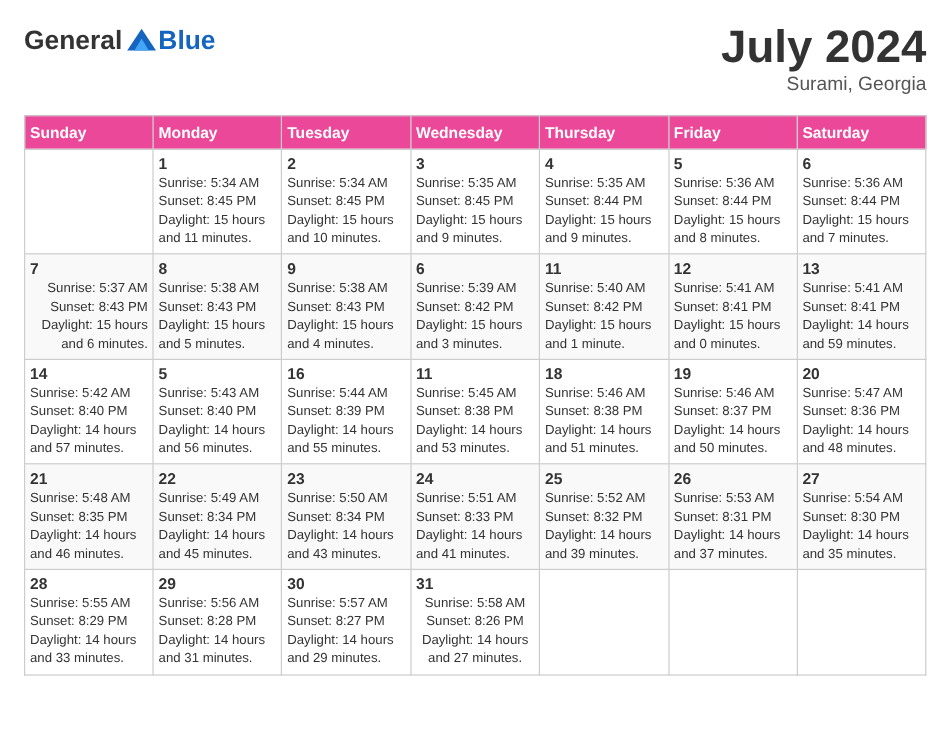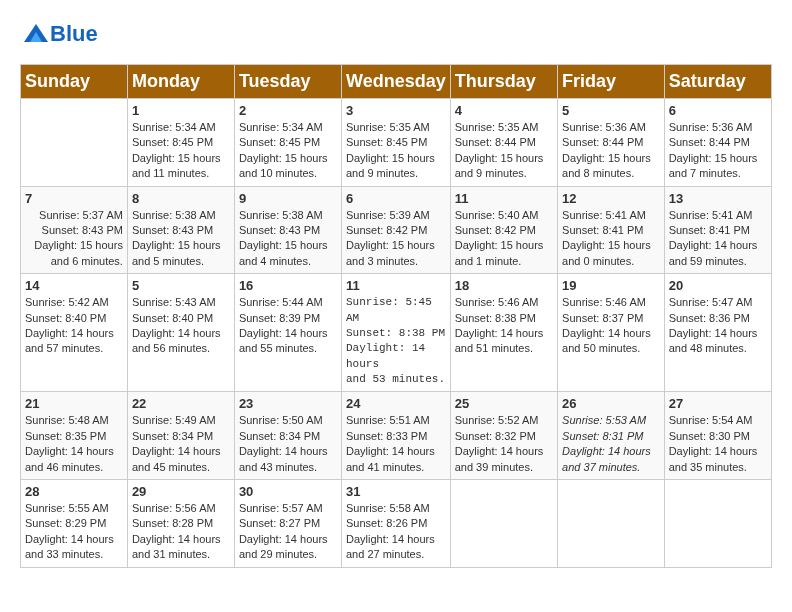--- a/index.html
+++ b/index.html
@@ -48,25 +48,25 @@
     .location-title {
       font-size: 16px;
       color: #555;
     }
     table {
       width: 100%;
       border-collapse: collapse;
       font-size: 11px;
     }
     thead tr th {
-      background-color: #a16207;
+      background-color: #ec4899;
       color: #fff;
       padding: 6px 4px;
       text-align: left;
-      font-size: 18px;
+      font-size: 13px;
       font-weight: bold;
       border: 1px solid #ccc;
     }
     tbody tr td {
       border: 1px solid #ccc;
       vertical-align: top;
       padding: 4px;
       width: 108px;
       min-height: 80px;
       background: #fff;
@@ -88,25 +88,30 @@
     }
     td.empty {
       background: #fff;
     }
   </style>
 </head>
 <body>
 
 <div class="header">
   <div class="logo">
+    <span class="logo-text-general">General</span>
     <svg class="logo-icon" viewBox="0 0 28 28" xmlns="http://www.w3.org/2000/svg">
       <polygon points="2,22 14,4 26,22" fill="#1565c0"></polygon>
       <polygon points="8,22 14,12 20,22" fill="#42a5f5"></polygon>
     </svg>
     <span class="logo-text-blue">Blue</span>
+  </div>
+  <div class="title-block">
+    <div class="month-title">July 2024</div>
+    <div class="location-title">Surami, Georgia</div>
   </div>
 </div>
 
 <table>
   <thead>
     <tr id="weekday-header">
     <th>Sunday</th>
         <th>Monday</th>
         <th>Tuesday</th>
         <th>Wednesday</th>
@@ -229,21 +234,21 @@
         </td>
         <td>
           <span class="day-number">16</span>
           <div class="day-info" style="white-space: pre-line;">Sunrise: 5:44 AM
 Sunset: 8:39 PM
 Daylight: 14 hours
 and 55 minutes.</div>
         </td>
         <td>
           <span class="day-number">11</span>
-          <div class="day-info" style="white-space: pre-line; font-family: Liberation Mono, monospace;">Sunrise: 5:45 AM
+          <div class="day-info" style="white-space: pre-line;">Sunrise: 5:45 AM
 Sunset: 8:38 PM
 Daylight: 14 hours
 and 53 minutes.</div>
         </td>
         <td>
           <span class="day-number">18</span>
           <div class="day-info" style="white-space: pre-line;">Sunrise: 5:46 AM
 Sunset: 8:38 PM
 Daylight: 14 hours
 and 51 minutes.</div>
@@ -294,21 +299,21 @@
         </td>
         <td>
           <span class="day-number">25</span>
           <div class="day-info" style="white-space: pre-line;">Sunrise: 5:52 AM
 Sunset: 8:32 PM
 Daylight: 14 hours
 and 39 minutes.</div>
         </td>
         <td>
           <span class="day-number">26</span>
-          <div class="day-info" style="white-space: pre-line; font-style: italic;">Sunrise: 5:53 AM
+          <div class="day-info" style="white-space: pre-line;">Sunrise: 5:53 AM
 Sunset: 8:31 PM
 Daylight: 14 hours
 and 37 minutes.</div>
         </td>
         <td>
           <span class="day-number">27</span>
           <div class="day-info" style="white-space: pre-line;">Sunrise: 5:54 AM
 Sunset: 8:30 PM
 Daylight: 14 hours
 and 35 minutes.</div>
@@ -331,21 +336,21 @@
         </td>
         <td>
           <span class="day-number">30</span>
           <div class="day-info" style="white-space: pre-line;">Sunrise: 5:57 AM
 Sunset: 8:27 PM
 Daylight: 14 hours
 and 29 minutes.</div>
         </td>
         <td>
           <span class="day-number">31</span>
-          <div class="day-info" style="white-space: pre-line;">Sunrise: 5:58 AM
+          <div class="day-info" style="white-space: pre-line; text-align: center;">Sunrise: 5:58 AM
 Sunset: 8:26 PM
 Daylight: 14 hours
 and 27 minutes.</div>
         </td>
         <td class="empty"></td>
         <td class="empty"></td>
         <td class="empty"></td>
       </tr>
     </tbody>
 </table>

